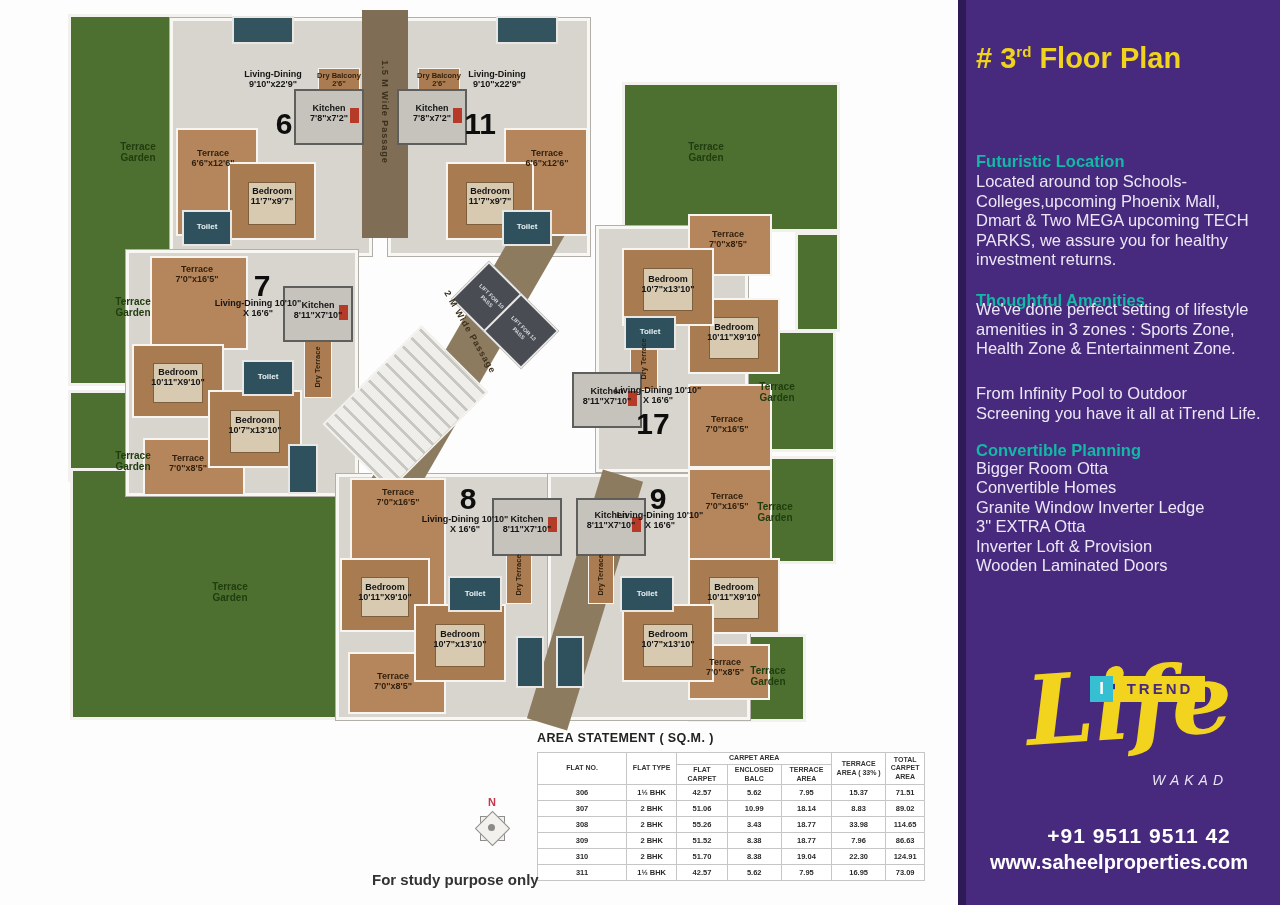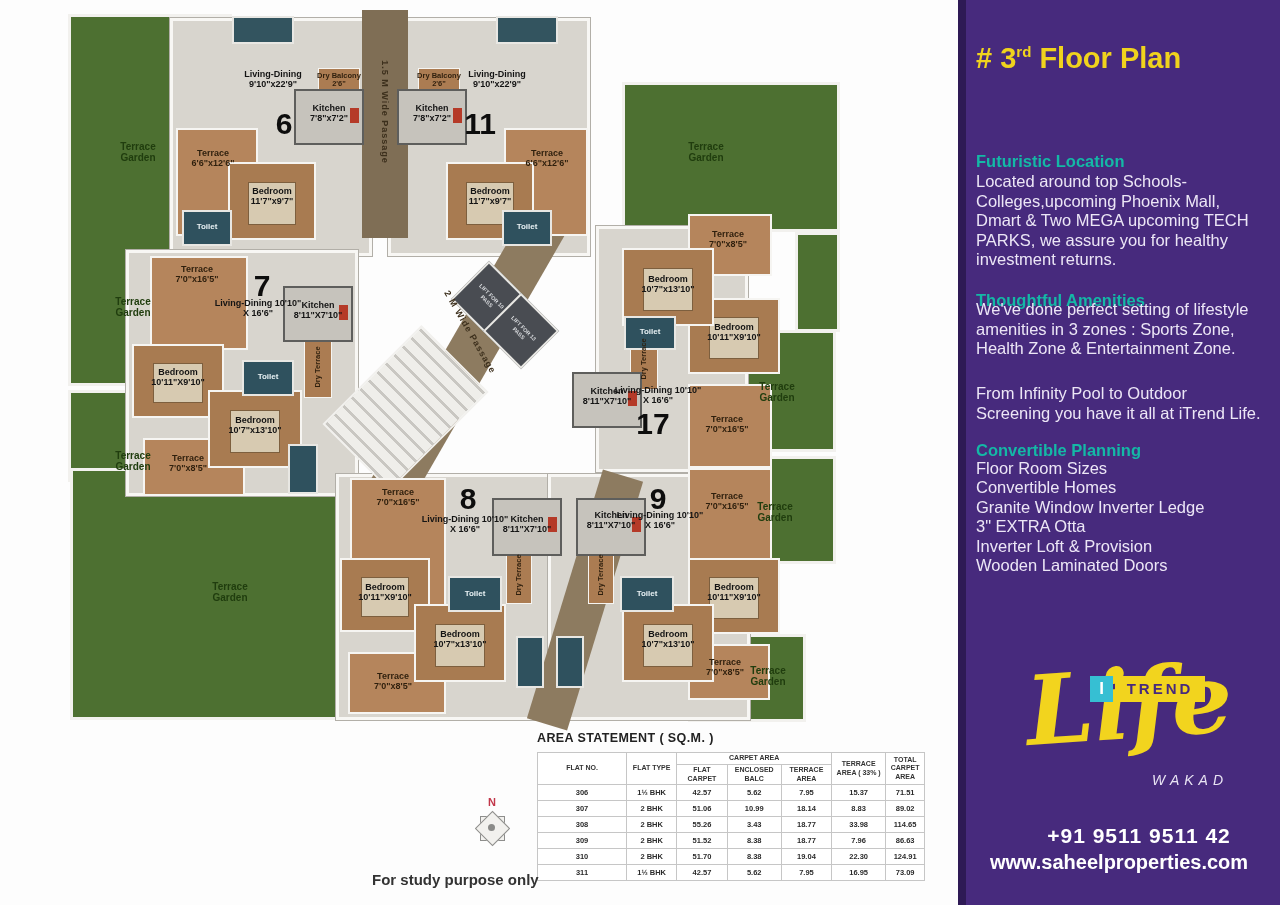--- a/index.html
+++ b/index.html
@@ -328,21 +328,21 @@
 
     <div class="sb-head" style="top:291px">Thoughtful Amenities</div>
     <div class="sb-body" style="top:300px">We've done perfect setting of lifestyle
 amenities in 3 zones : Sports Zone,
 Health Zone &amp; Entertainment Zone.</div>
     <div class="sb-body" style="top:384px">From Infinity Pool to Outdoor
 Screening you have it all at iTrend Life.</div>
 
     <div class="sb-head" style="top:441px">Convertible Planning</div>
     <ul class="sb-list" id="planning-list">
-        <li>Floor Room Sizes</li>
+        <li>Bigger Room Otta</li>
         <li>Convertible Homes</li>
         <li>Granite Window Inverter Ledge</li>
         <li>3" EXTRA Otta</li>
         <li>Inverter Loft &amp; Provision</li>
         <li>Wooden Laminated Doors</li>
       </ul>
 
     <div class="logo-life">Life</div>
     <div class="logo-i">I</div>
     <div class="logo-trend">TREND</div>

